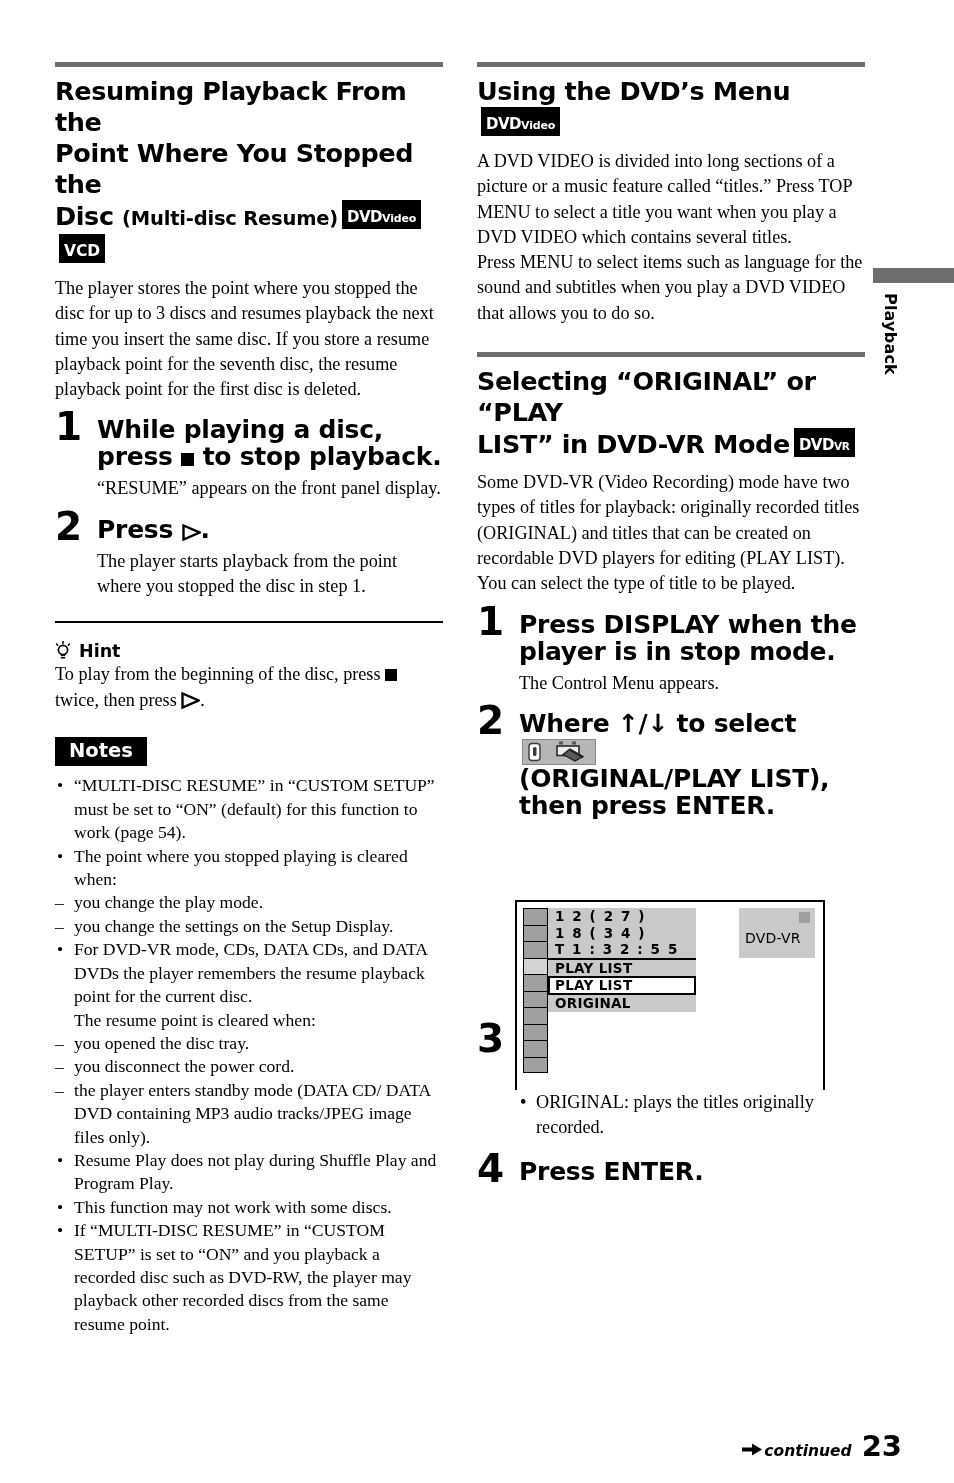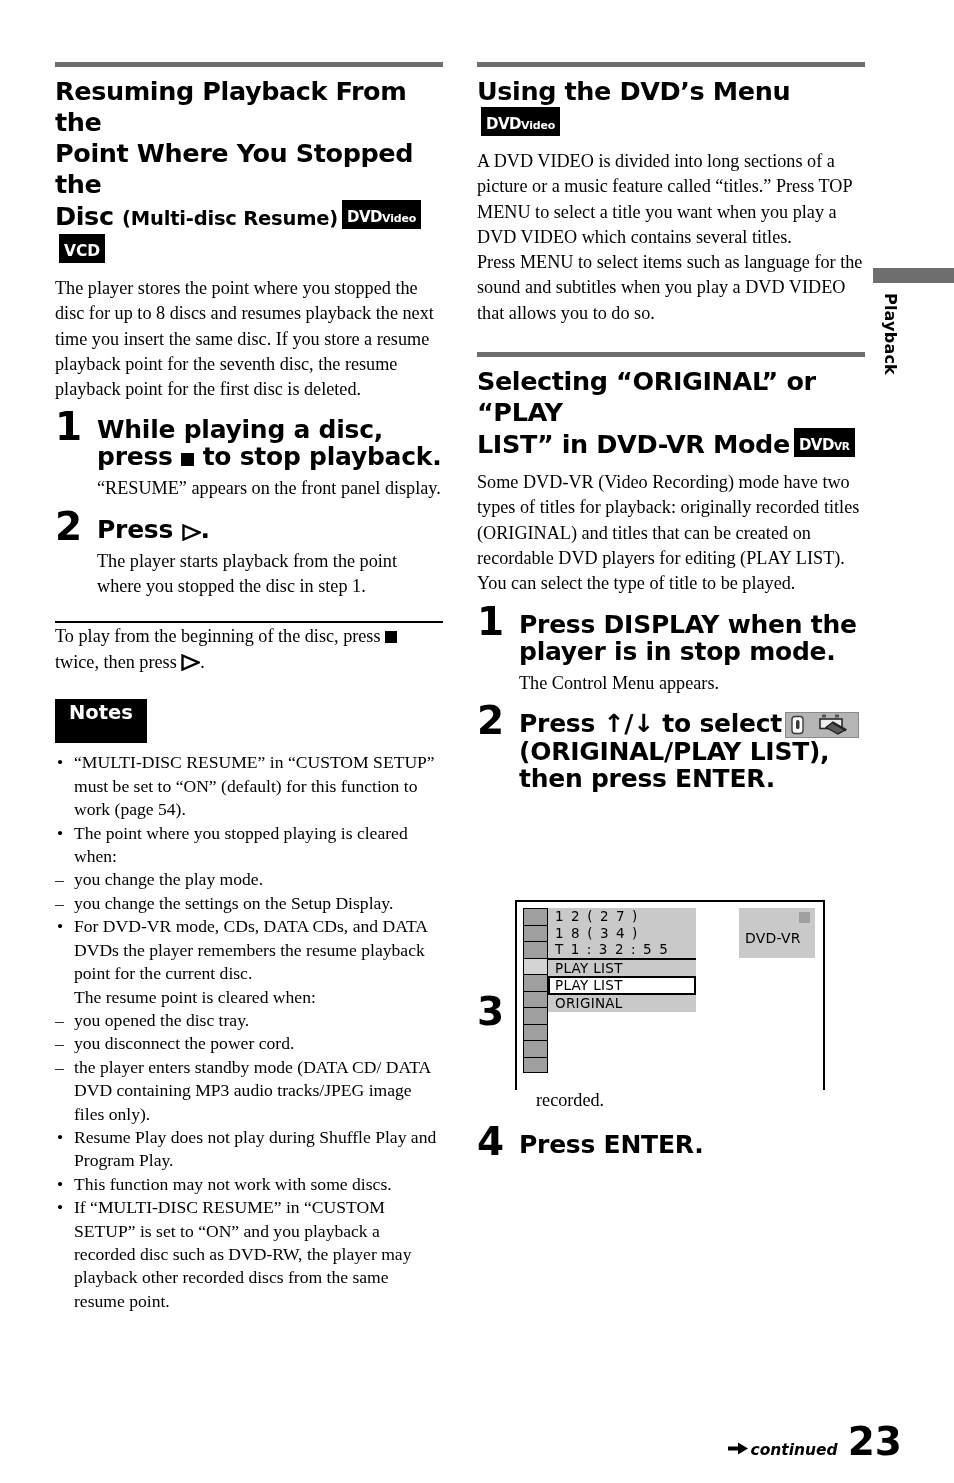--- a/index.html
+++ b/index.html
@@ -143,21 +143,21 @@
   }
 
   
   .notes-tag {
     display: inline-block;
     background: #000;
     color: #fff;
     font-family: "DejaVu Sans", sans-serif;
     font-weight: bold;
     font-size: 19.5px;
-    padding: 4px 14px 20px 14px;
+    padding: 4px 14px 5px 14px;
     line-height: 1.05;
     margin: 24px 0 8px 0;
   }
   ul.notes { list-style: none; margin:0; padding:0; }
   ul.notes li {
     font-family: "Liberation Serif", serif;
     font-size: 17.6px;
     line-height: 23.4px;
     position: relative;
     padding-left: 19px;
@@ -216,20 +216,21 @@
     border-bottom: none;
   }
   .tv-sidebar .cell.lite { background: #d4d4d4; }
   .tv-sidebar .cell:last-child { border-bottom: 1px solid #000; }
 
   .tv-rows {
     position:absolute;
     left: 31px; top: 6px;
     width: 148px;
     font-family: "DejaVu Sans", sans-serif;
+    font-weight: bold;
   }
   .tv-rows .r {
     height: 16.5px;
     background: #c9c9c9;
     font-size: 13.5px;
     line-height: 16.5px;
     padding-left: 7px;
     letter-spacing: 1.6px;
     white-space: nowrap;
     color:#000;
@@ -299,42 +300,42 @@
     font-style: italic;
     font-weight: bold;
     font-size: 15.5px;
     display:flex;
     align-items:center;
     gap: 2px;
   }
   .footer .pg {
     font-family: "DejaVu Sans", sans-serif;
     font-weight: bold;
-    font-size: 39px;
+    font-size: 29px;
     line-height: 1;
   }
   .arrow-r { display:inline-block; }
 </style>
 </head>
 <body>
 
 <div class="page">
 
   <div class="col col-left">
 
     <div class="rule"></div>
 
     <h2 class="sect">
       <span>Resuming Playback From the</span><br>
       <span>Point Where You Stopped the</span><br>
       <span>Disc</span>
       <span class="small-paren">(Multi-disc Resume)</span><span class="badge"><span class="b1">DVD</span><span class="b2">Video</span></span><span class="badge vcd"><span class="b1">VCD</span></span>
     </h2>
 
-    <p class="body">The player stores the point where you stopped the disc for up to 8 discs and resumes playback the next time you insert the same disc. If you store a resume playback point for the seventh disc, the resume playback point for the first disc is deleted.</p>
+    <p class="body">The player stores the point where you stopped the disc for up to 3 discs and resumes playback the next time you insert the same disc. If you store a resume playback point for the seventh disc, the resume playback point for the first disc is deleted.</p>
 
     
     <div class="step">
       <div class="num">1</div>
       <p class="head">
         <span>While playing a disc, press</span>
         <span class="g-stop"></span>
         <span>to stop playback.</span>
       </p>
       <p class="sub">“RESUME” appears on the front panel display.</p>
@@ -350,20 +351,33 @@
               <polygon points="1.5,1.5 17.5,8.5 1.5,15.5" fill="none" stroke="#000" stroke-width="2.4" stroke-linejoin="miter"></polygon>
             </svg>
         </span><span>.</span>
       </p>
       <p class="sub">The player starts playback from the point where you stopped the disc in step 1.</p>
     </div>
 
     <div class="thin-rule"></div>
 
     
+    <div class="hint-head">
+      <span>
+        <svg class="bulb" viewBox="0 0 16 20">
+          <circle cx="8" cy="9" r="4.6" fill="none" stroke="#000" stroke-width="1.7"></circle>
+          <rect x="5.8" y="13.6" width="4.4" height="1.5" fill="#000"></rect>
+          <rect x="5.8" y="16" width="4.4" height="1.5" fill="#000"></rect>
+          <rect x="7.2" y="0" width="1.5" height="3" fill="#000"></rect>
+          <rect x="1.4" y="2.2" width="1.4" height="3" fill="#000" transform="rotate(-38 2.1 3.7)"></rect>
+          <rect x="13.2" y="2.2" width="1.4" height="3" fill="#000" transform="rotate(38 13.9 3.7)"></rect>
+        </svg>
+      </span>
+      <span>Hint</span>
+    </div>
     <p class="hint-body">
       <span>To play from the beginning of the disc, press</span>
       <span class="g-stop small"></span>
       <span>twice, then press</span>
       <span class="g-play-o">
         <svg width="19" height="17" viewBox="0 0 19 17">
             <polygon points="1.5,1.5 17.5,8.5 1.5,15.5" fill="none" stroke="#000" stroke-width="2.4"></polygon>
           </svg>
       </span><span>.</span>
     </p>
@@ -408,21 +422,21 @@
 
     <div class="step">
       <div class="num">1</div>
       <p class="head">Press DISPLAY when the player is in stop mode.</p>
       <p class="sub">The Control Menu appears.</p>
     </div>
 
     <div class="step">
       <div class="num">2</div>
       <p class="head">
-        <span>Press ↑/↓ to select</span><span class="cm-icon">
+        <span>Where ↑/↓ to select</span><span class="cm-icon">
           <svg width="72" height="24" viewBox="0 0 72 24">
             <rect x="6" y="3.5" width="11" height="17" rx="3" fill="#fff" stroke="#3a3a3a" stroke-width="1.4"></rect>
             <rect x="10" y="7" width="3.5" height="9" rx="1.6" fill="#3a3a3a"></rect>
             <rect x="36" y="1.5" width="4" height="3" fill="#555"></rect>
             <rect x="49" y="1.5" width="4" height="3" fill="#555"></rect>
             <rect x="34" y="6" width="22" height="9.5" fill="#eee" stroke="#2a2a2a" stroke-width="1.6"></rect>
             <polygon points="47,9 60,16.5 52,21 40,14.5" fill="#5a5a5a" stroke="#1a1a1a" stroke-width="1.2"></polygon>
             <polygon points="47,9 60,16.5 60,18.5 47,11" fill="#222"></polygon>
           </svg>
         </span><br>

